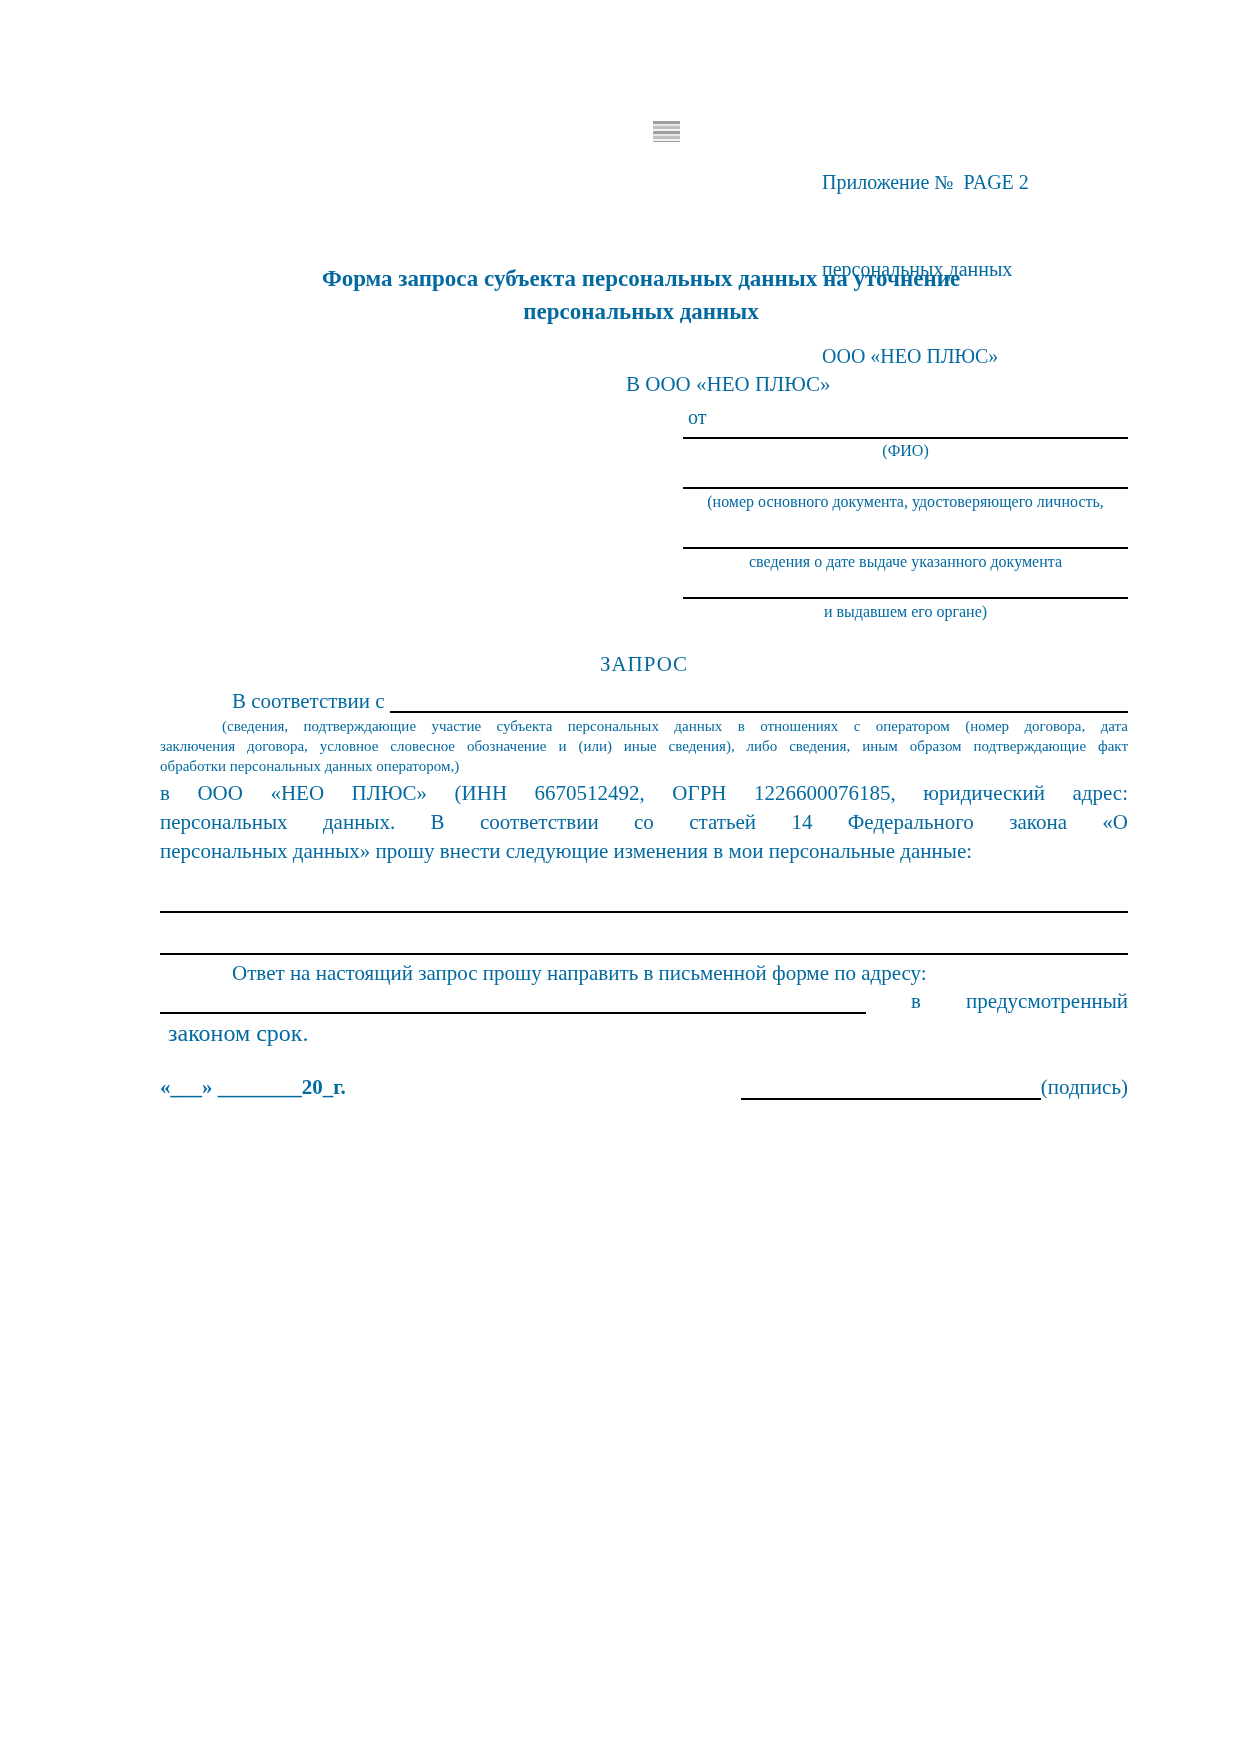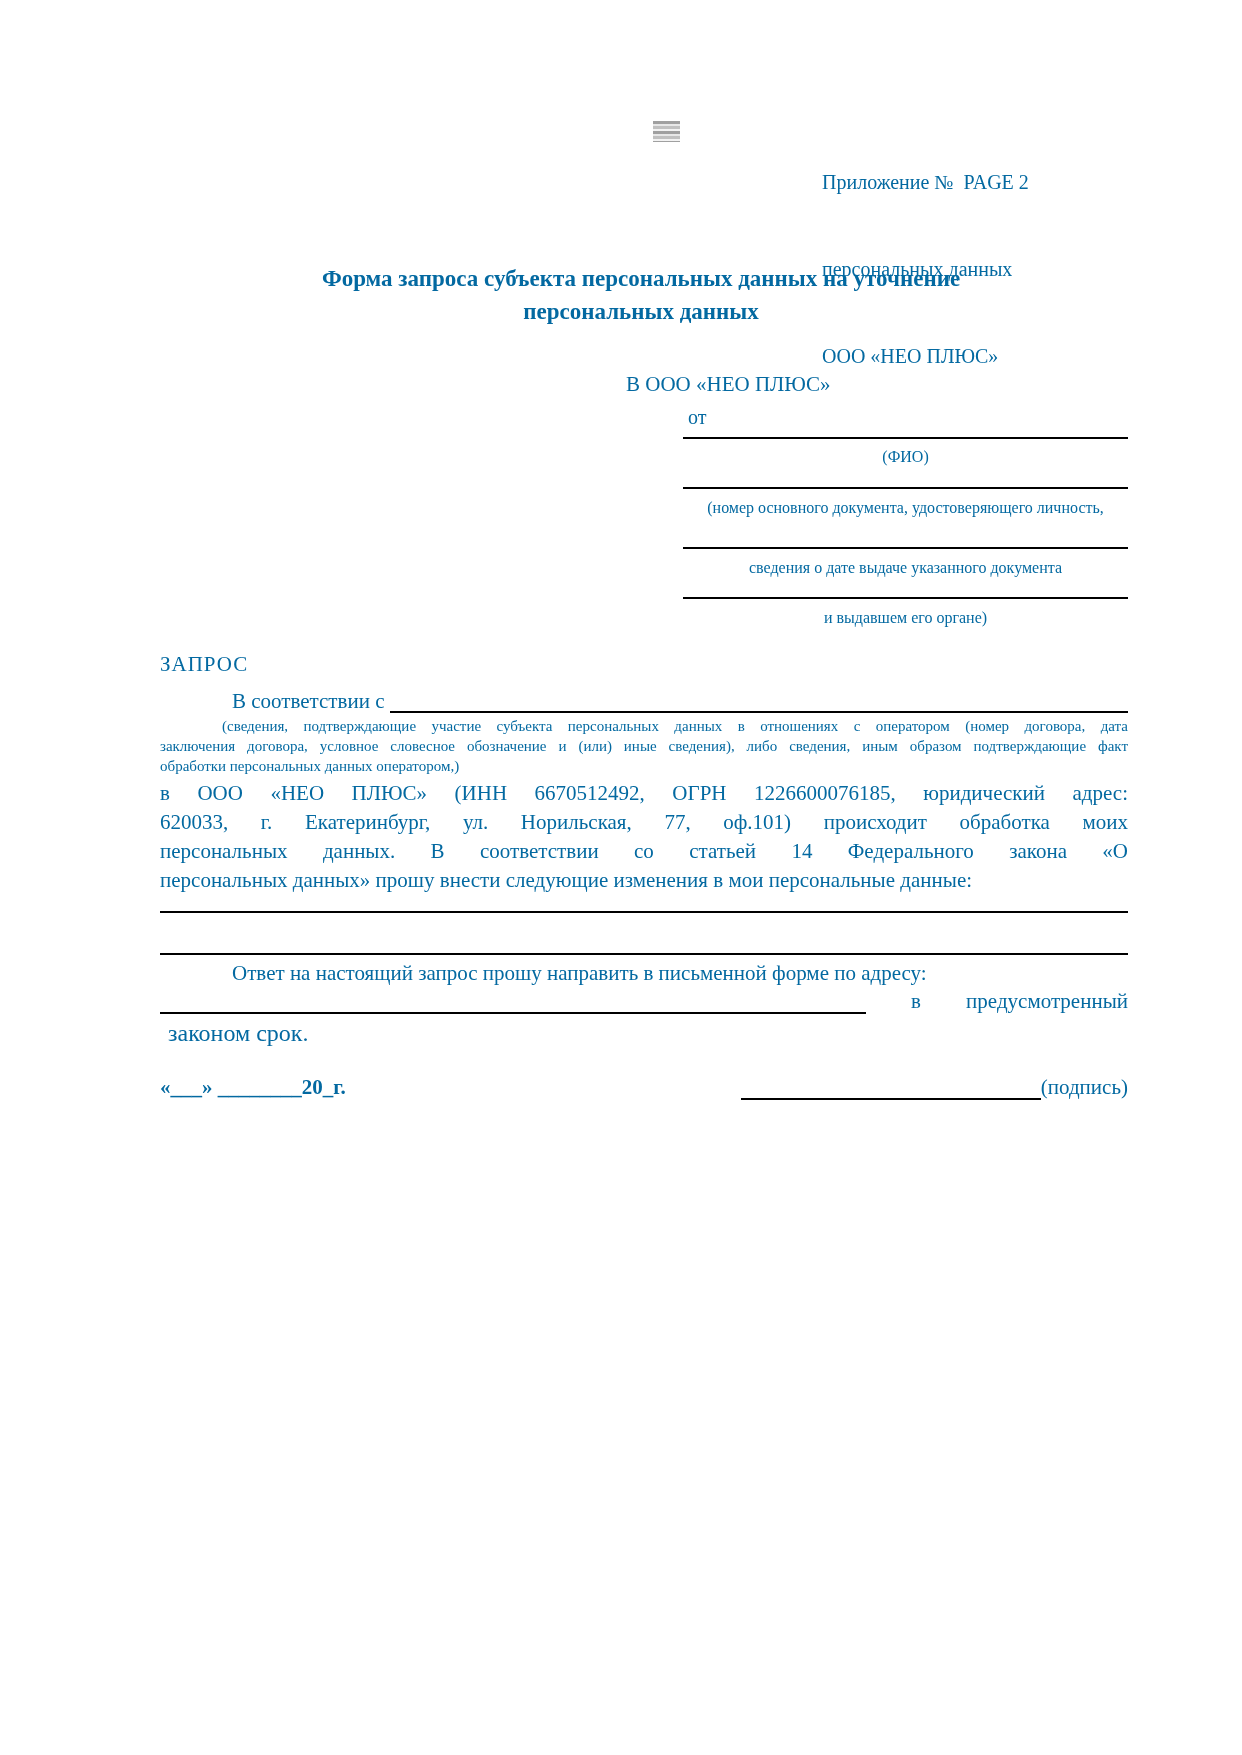--- a/index.html
+++ b/index.html
@@ -43,26 +43,26 @@
 
   .addr-to { left: 626px; top: 372px; font-size: 21px; }
   .addr-from { left: 688px; top: 406px; font-size: 20px; }
 
   .fline {
     left: 683px; width: 445px; height: 0;
     border-top: 2px solid #000;
   }
   .fcap {
     left: 683px; width: 445px;
-    text-align: center; font-size: 16px; line-height: 19px; margin-top: 6px;
+    text-align: center; font-size: 16px; line-height: 19px;
   }
 
   .zapros {
     left: 160px; top: 652px; width: 968px;
-    font-size: 21px; letter-spacing: 1px;
+    text-align: center; font-size: 21px; letter-spacing: 1px;
   }
 
   .intro-row {
     left: 160px; top: 688px; width: 968px;
     display: flex; align-items: center;
     font-size: 21px; line-height: 26px;
   }
   .intro-row .lead { padding-left: 72px; white-space: pre; }
   .fill {
     flex: 1 1 auto; border-bottom: 2px solid #000;
@@ -157,21 +157,20 @@
   </div>
 
   <div class="abs footnote">
     <div class="ln stretch first">(сведения, подтверждающие участие субъекта персональных данных в отношениях с оператором (номер договора, дата</div>
     <div class="ln stretch">заключения договора, условное словесное обозначение и (или) иные сведения), либо сведения, иным образом подтверждающие факт</div>
     <div class="ln">обработки персональных данных оператором,)</div>
   </div>
 
   <div class="abs bodypar">
     <div class="ln stretch">в ООО «НЕО ПЛЮС» (ИНН 6670512492, ОГРН 1226600076185, юридический адрес:</div>
-    <div class="ln stretch">620033, г. Екатеринбург, ул. Норильская, 77, оф.101) происходит обработка моих</div>
     <div class="ln stretch">персональных данных. В соответствии со статьей 14 Федерального закона «О</div>
     <div class="ln">персональных данных» прошу внести следующие изменения в мои персональные данные:</div>
   </div>
 
   <div class="abs blank" style="top:911px"></div>
   <div class="abs blank" style="top:953px"></div>
 
   <div class="abs reply-intro">Ответ на настоящий запрос прошу направить в письменной форме по адресу:</div>
 
   <div class="abs address-row">

